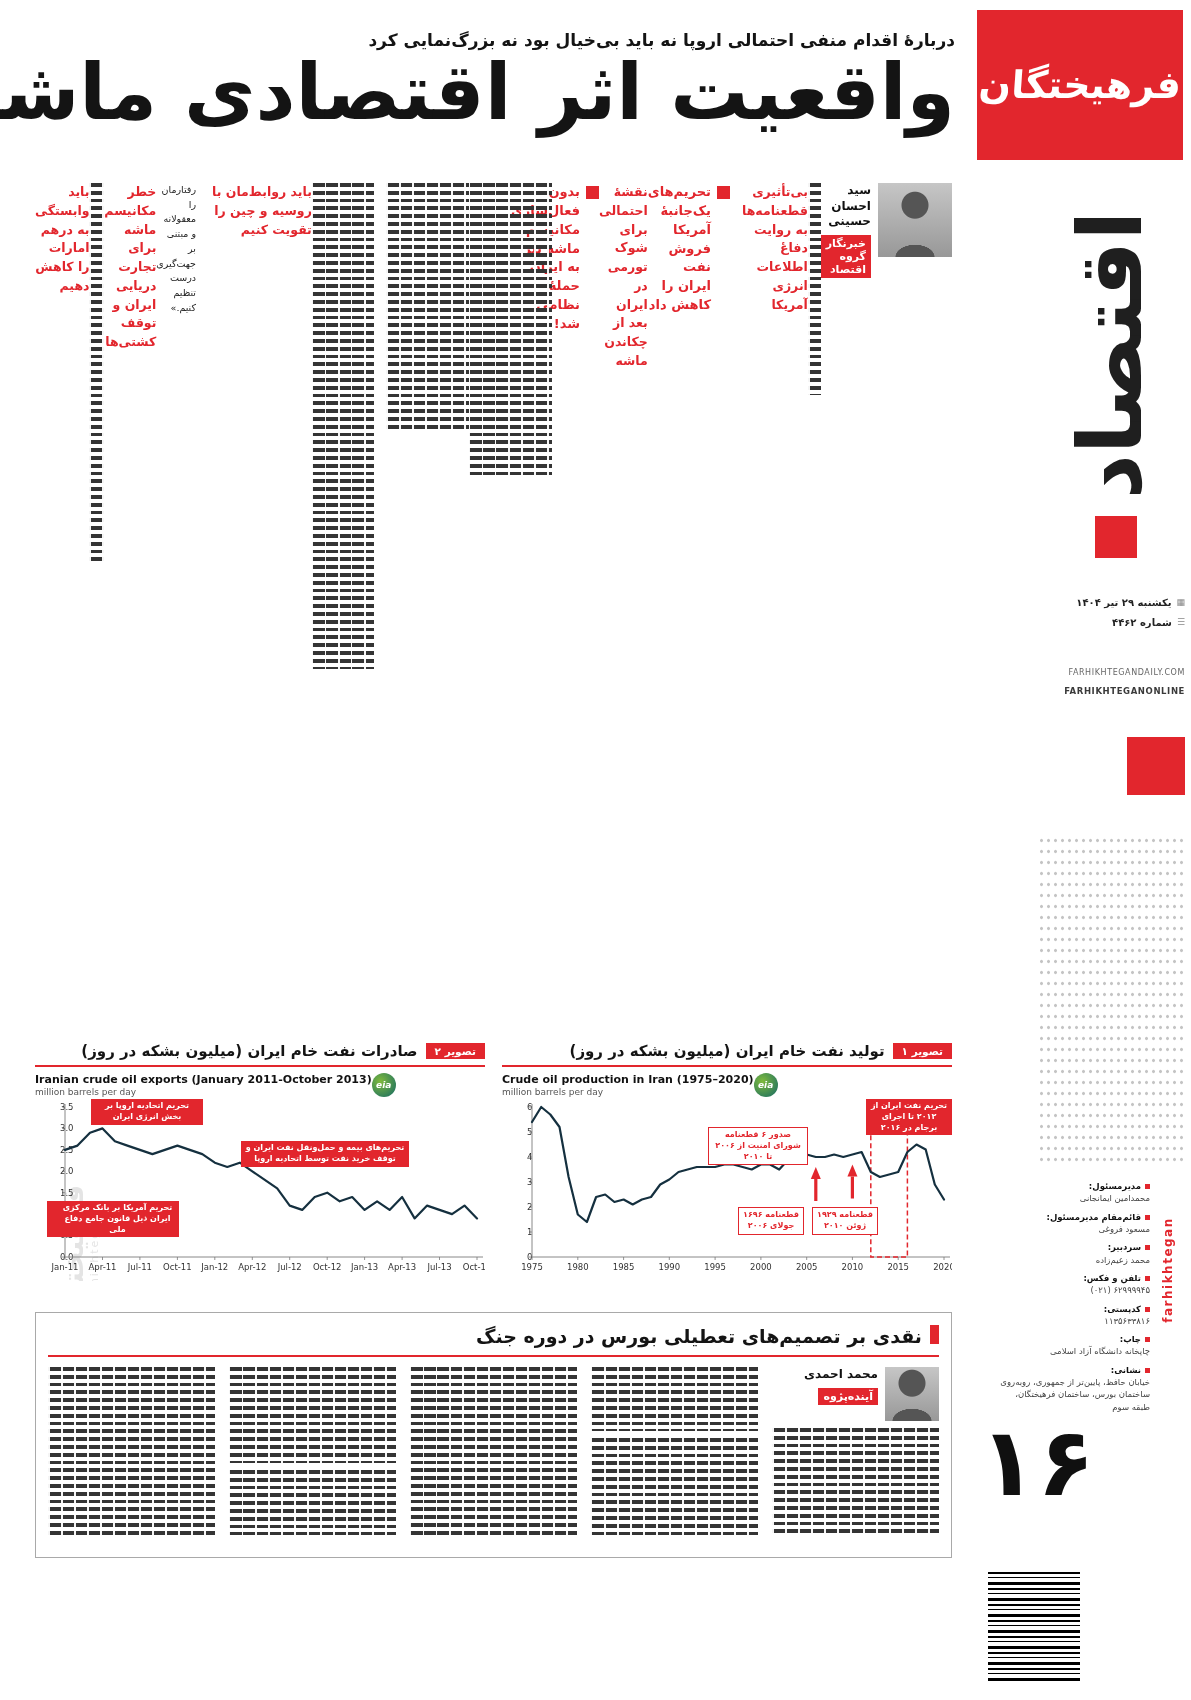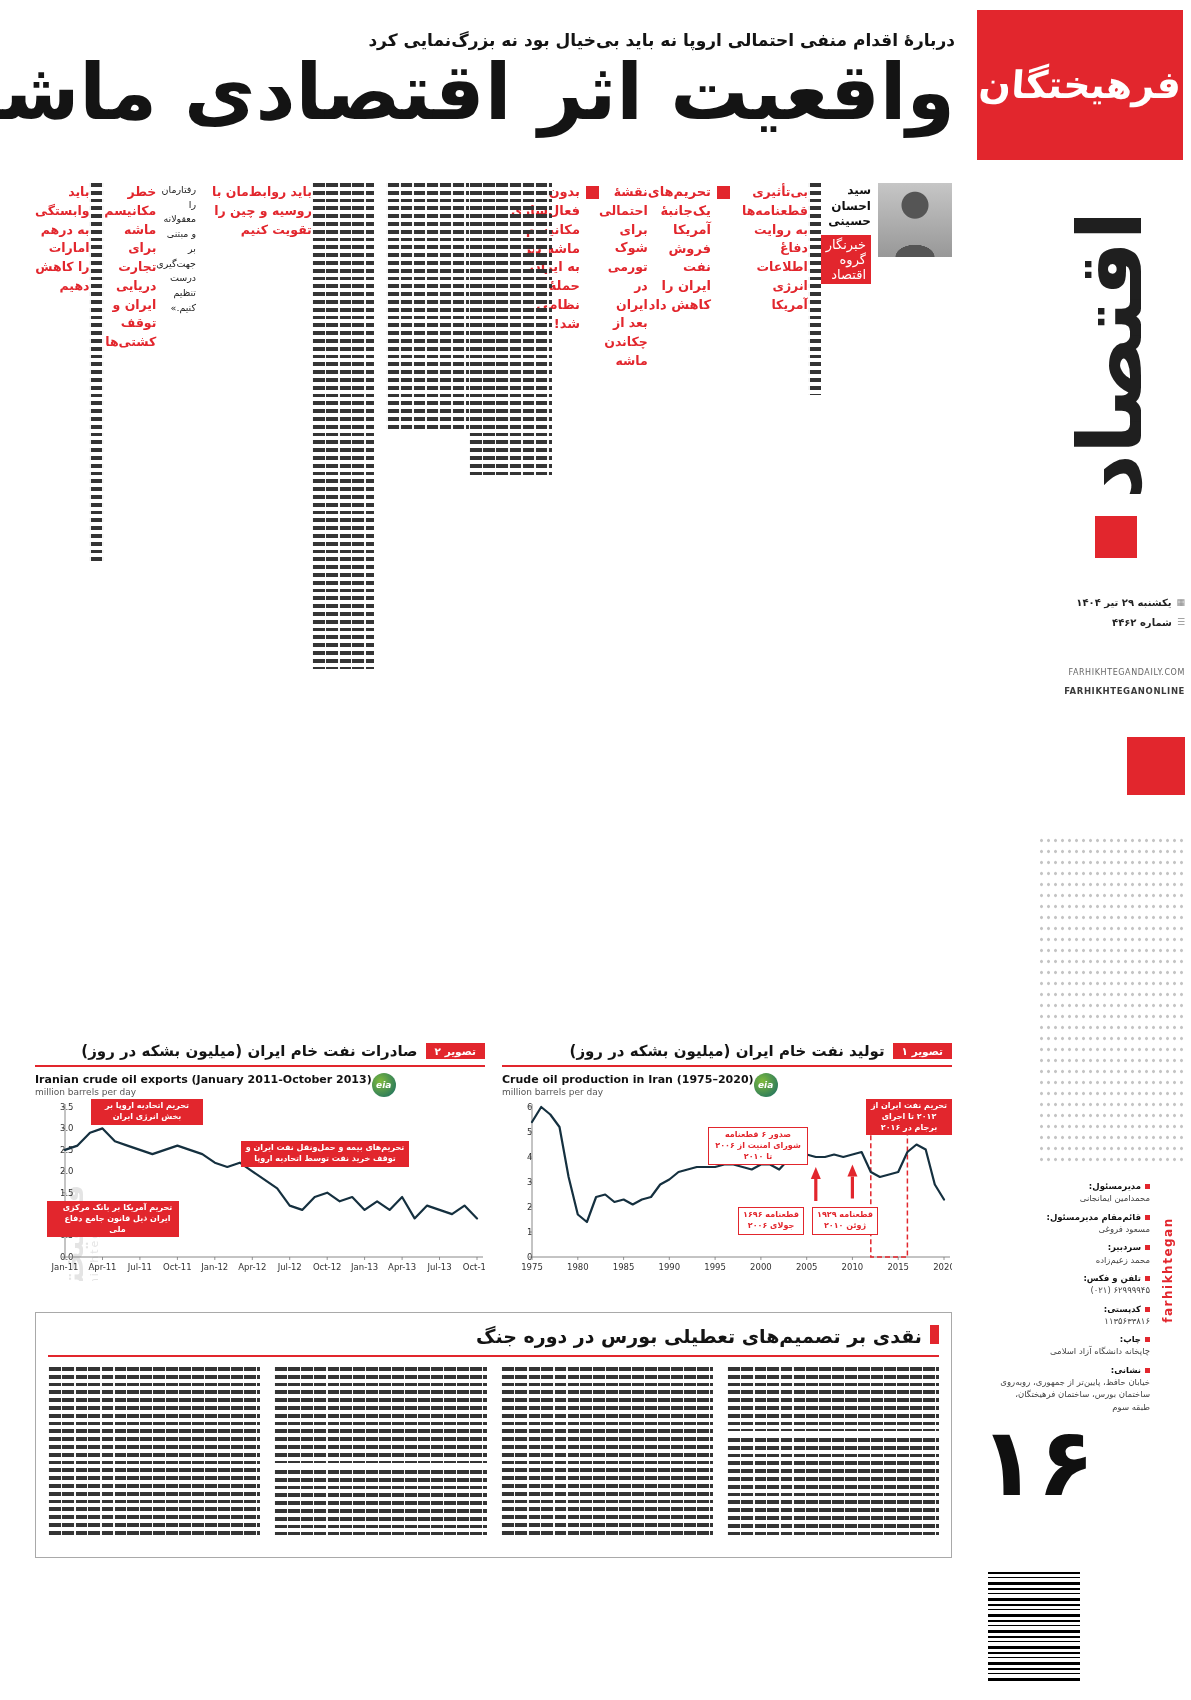--- a/index.html
+++ b/index.html
@@ -49,21 +49,21 @@
   .quote{font-size:9.5px;line-height:1.55;color:#222;}
 
   .byline{display:flex;gap:7px;align-items:flex-start;}
   .photo{flex:none;background:
       radial-gradient(circle at 50% 30%, #555 13px, transparent 14px),
       radial-gradient(ellipse 32px 20px at 50% 100%, #555 60%, transparent 62%),
       linear-gradient(#c6c6c6,#989898);}
   .photo.lg{width:74px;height:74px;}
   .photo.sm{width:54px;height:54px;}
   .author-name{font-size:12px;font-weight:bold;color:#101010;line-height:1.3;}
-  .author-role{display:inline-block;background:var(--red);color:#fff;font-size:13px;font-weight:normal;padding:2px 5px;margin-top:5px;}
+  .author-role{display:inline-block;background:var(--red);color:#fff;font-size:11px;font-weight:bold;padding:2px 5px;margin-top:5px;}
 
   
   .chart{position:absolute;top:1042px;width:450px;height:250px;}
   .chart-head{display:flex;align-items:center;gap:8px;padding-bottom:5px;border-bottom:2.5px solid var(--red);}
   .fig-tag{background:var(--red);color:#fff;font-size:10.5px;font-weight:bold;padding:2px 9px;flex:none;}
   .chart-title{font-size:15px;font-weight:900;}
   .chart-sub{display:flex;direction:ltr;justify-content:flex-start;align-items:flex-start;margin-top:6px;}
   .en-title{font-size:11px;font-weight:bold;color:#111;direction:ltr;}
   .en-unit{font-size:9px;color:#555;direction:ltr;margin-top:1px;}
   .eia{width:24px;height:24px;border-radius:50%;background:radial-gradient(circle at 35% 35%,#7fba3c,#2e7d5b 75%);color:#fff;font-size:9px;font-style:italic;font-weight:bold;display:flex;align-items:center;justify-content:center;direction:ltr;}
@@ -315,20 +315,30 @@
   </section>
 
   <section class="abs bottom-box">
     <div class="bb-head">
       <span class="bb-bullet"></span>
       <h2>نقدی بر تصمیم‌های تعطیلی بورس در دوره جنگ</h2>
     </div>
     <div class="bb-rule"></div>
     <div class="bb-cols">
       <div class="bb-col">
+        <div class="byline">
+          <div class="photo sm"></div>
+          <div>
+            <div class="author-name">محمد احمدی</div>
+            <div class="author-role">آینده‌پژوه</div>
+          </div>
+        </div>
+        <div class="sim fill"></div>
+      </div>
+      <div class="bb-col">
         <div class="sim" style="height:64px"></div>
         <div class="sim fill"></div>
       </div>
       <div class="bb-col">
         <div class="sim fill"></div>
       </div>
       <div class="bb-col">
         <div class="sim" style="height:96px"></div>
         <div class="sim fill"></div>
       </div>

